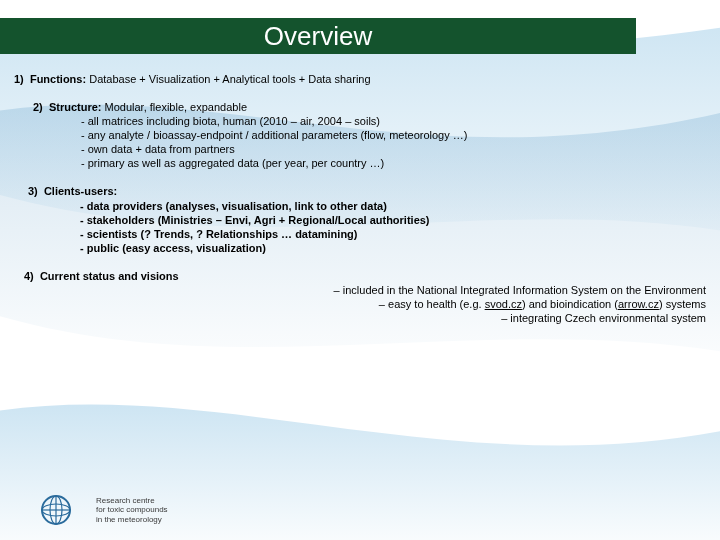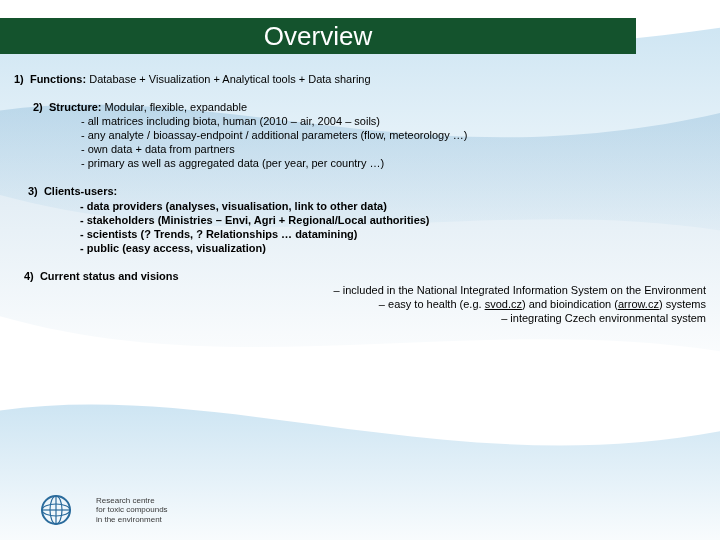--- a/index.html
+++ b/index.html
@@ -151,15 +151,15 @@
       <circle cx="16" cy="16" r="14" fill="none" stroke="#2a6b9c" stroke-width="2"></circle>
       <ellipse cx="16" cy="16" rx="14" ry="6" fill="none" stroke="#2a6b9c" stroke-width="1.2"></ellipse>
       <ellipse cx="16" cy="16" rx="6" ry="14" fill="none" stroke="#2a6b9c" stroke-width="1.2"></ellipse>
       <line x1="2" y1="16" x2="30" y2="16" stroke="#2a6b9c" stroke-width="1.2"></line>
       <line x1="16" y1="2" x2="16" y2="30" stroke="#2a6b9c" stroke-width="1.2"></line>
     </svg>
   </div>
   <div class="footer-text">
     <div>Research centre</div>
     <div>for toxic compounds</div>
-    <div>in the environment</div>
+    <div>in the meteorology</div>
   </div>
 </div>
 
 </body></html>

